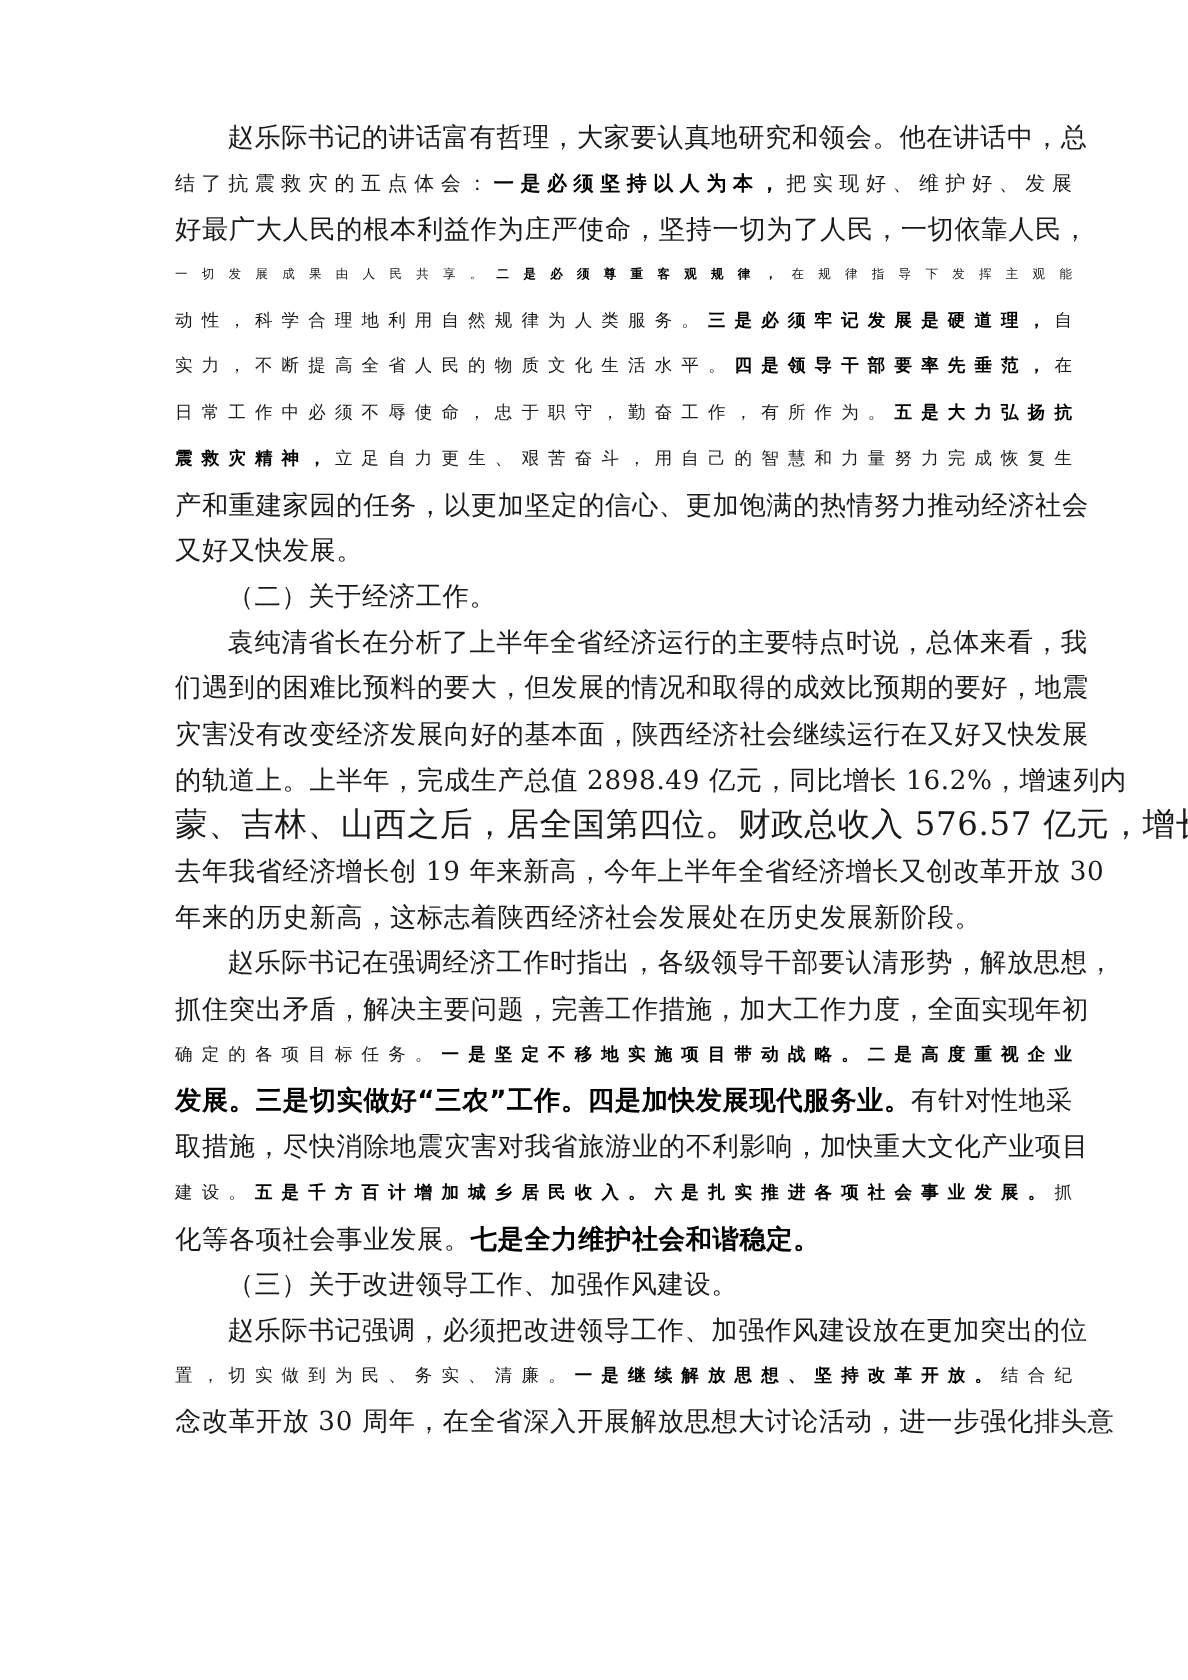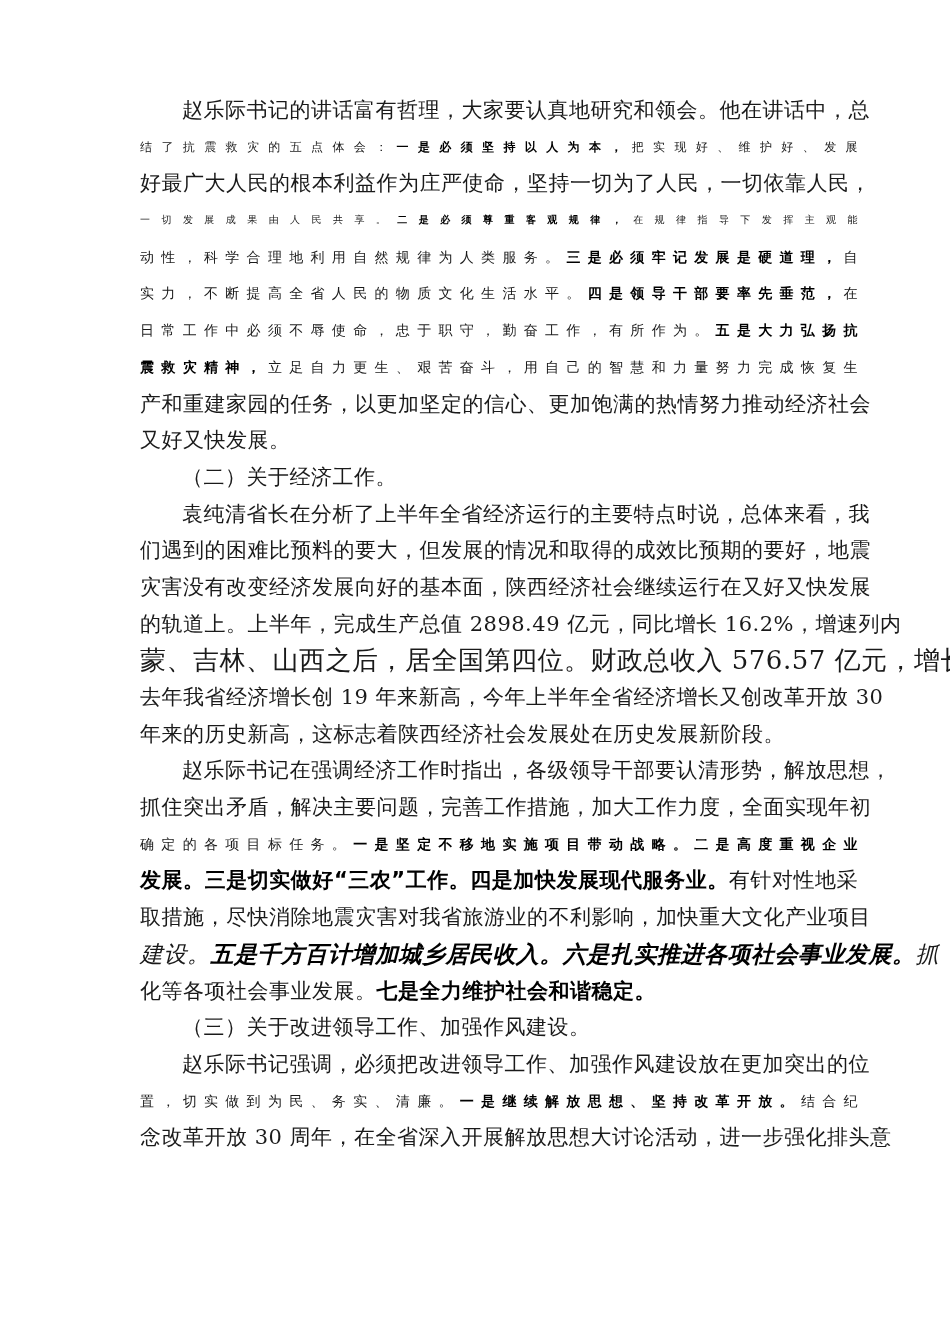--- a/index.html
+++ b/index.html
@@ -49,21 +49,21 @@
       font-family: "DejaVu Sans", "Liberation Sans", sans-serif;
       color: #000;
     }
   </style>
 </head>
 <body>
 
 <div class="page" id="page">
     <div>
       <div class="line indent"><span>赵乐际书记的讲话富有哲理，大家要认真地研究和领会。他在讲话中，总</span></div>
-      <div class="line" style="font-size: 12px;"><span>结了抗震救灾的五点体会：</span><span class="b">一是必须坚持以人为本，</span><span>把实现好、维护好、发展</span></div>
+      <div class="line" style="font-size: 16px;"><span>结了抗震救灾的五点体会：</span><span class="b">一是必须坚持以人为本，</span><span>把实现好、维护好、发展</span></div>
       <div class="line"><span>好最广大人民的根本利益作为庄严使命，坚持一切为了人民，一切依靠人民，</span></div>
       <div class="line" style="font-size: 10px;"><span>一切发展成果由人民共享。</span><span class="b">二是必须尊重客观规律，</span><span>在规律指导下发挥主观能</span></div>
       <div class="line" style="font-size: 14px;"><span>动性，科学合理地利用自然规律为人类服务。</span><span class="b">三是必须牢记发展是硬道理，</span><span>自</span></div>
       <div class="line" style="font-size: 14px;"><span>实力，不断提高全省人民的物质文化生活水平。</span><span class="b">四是领导干部要率先垂范，</span><span>在</span></div>
       <div class="line" style="font-size: 14px;"><span>日常工作中必须不辱使命，忠于职守，勤奋工作，有所作为。</span><span class="b">五是大力弘扬抗</span></div>
       <div class="line" style="font-size: 14px;"><span class="b">震救灾精神，</span><span>立足自力更生、艰苦奋斗，用自己的智慧和力量努力完成恢复生</span></div>
       <div class="line"><span>产和重建家园的任务，以更加坚定的信心、更加饱满的热情努力推动经济社会</span></div>
       <div class="line last"><span>又好又快发展。</span></div>
     </div>
     <div class="line heading">（二）关于经济工作。</div>
@@ -75,21 +75,21 @@
       <div class="line" style="font-size: 26px;"><span>蒙、吉林、山西之后，居全国第四位。财政总收入 576.57 亿元，增长 25.1%。</span></div>
       <div class="line"><span>去年我省经济增长创 19 年来新高，今年上半年全省经济增长又创改革开放 30</span></div>
       <div class="line last"><span>年来的历史新高，这标志着陕西经济社会发展处在历史发展新阶段。</span></div>
     </div>
     <div>
       <div class="line indent"><span>赵乐际书记在强调经济工作时指出，各级领导干部要认清形势，解放思想，</span></div>
       <div class="line"><span>抓住突出矛盾，解决主要问题，完善工作措施，加大工作力度，全面实现年初</span></div>
       <div class="line" style="font-size: 14px;"><span>确定的各项目标任务。</span><span class="b">一是坚定不移地实施项目带动战略。二是高度重视企业</span></div>
       <div class="line"><span class="b">发展。三是切实做好“三农”工作。四是加快发展现代服务业。</span><span>有针对性地采</span></div>
       <div class="line"><span>取措施，尽快消除地震灾害对我省旅游业的不利影响，加快重大文化产业项目</span></div>
-      <div class="line" style="font-size: 23px; font-style: italic;"><span>建设。</span><span class="b">五是千方百计增加城乡居民收入。六是扎实推进各项社会事业发展。</span><span>抓</span></div>
+      <div class="line" style="font-size: 14px;"><span>建设。</span><span class="b">五是千方百计增加城乡居民收入。六是扎实推进各项社会事业发展。</span><span>抓</span></div>
       <div class="line last"><span>化等各项社会事业发展。</span><span class="b">七是全力维护社会和谐稳定。</span></div>
     </div>
     <div class="line heading">（三）关于改进领导工作、加强作风建设。</div>
     <div>
       <div class="line indent"><span>赵乐际书记强调，必须把改进领导工作、加强作风建设放在更加突出的位</span></div>
       <div class="line" style="font-size: 14px;"><span>置，切实做到为民、务实、清廉。</span><span class="b">一是继续解放思想、坚持改革开放。</span><span>结合纪</span></div>
       <div class="line"><span>念改革开放 30 周年，在全省深入开展解放思想大讨论活动，进一步强化排头意</span></div>
     </div>
   </div>
 

